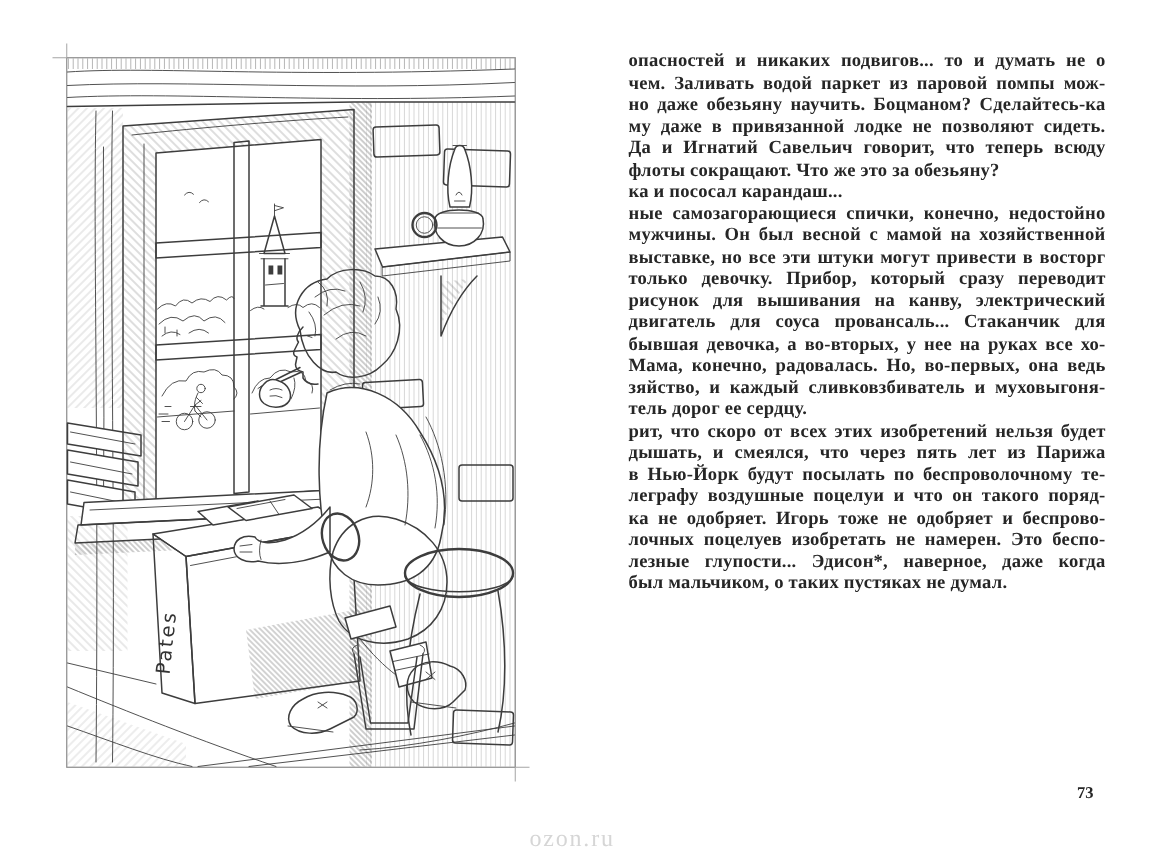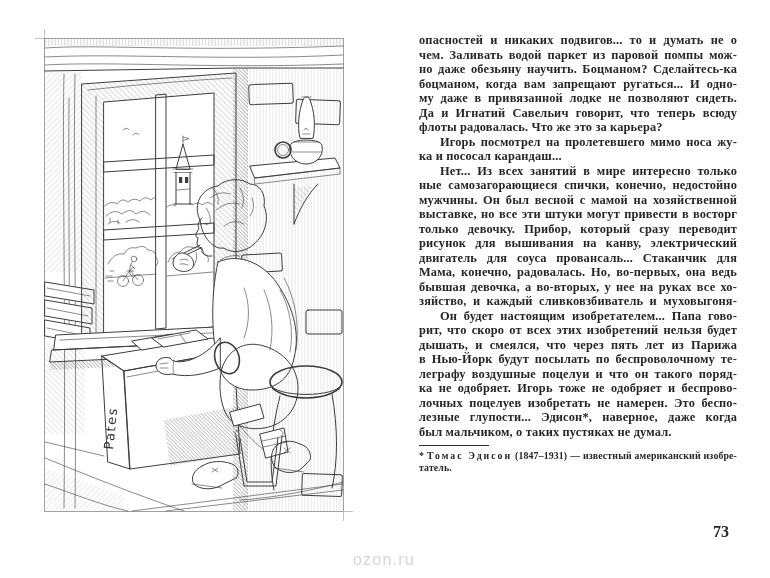--- a/index.html
+++ b/index.html
@@ -19,25 +19,25 @@
   }
   .line{text-align:justify;text-align-last:justify;}
   .line.last{text-align-last:left;}
   .line.indent{text-indent:21px;}
   .footnote{margin-top:6px;}
   .fnrule{width:70px;border-top:1.5px solid #2e2e2e;margin-bottom:4px;}
   .fn-line{font-size:9.8px;line-height:12.3px;font-weight:700;}
   .spaced{letter-spacing:2px;}
   .pagenum{
     position:absolute;top:523px;right:41px;
-    font-size:16px;font-weight:700;color:var(--text);
+    font-size:11px;font-weight:700;color:var(--text);
   }
   .watermark{
     position:absolute;left:353px;top:551px;
-    font-family:Liberation Sans, sans-serif;font-size:16px;font-weight:500;
+    font-family:Liberation Serif, serif;font-size:16px;font-weight:500;
     color:var(--wm);letter-spacing:1.2px;
   }
 </style>
 </head>
 <body>
 
 <svg class="illus" viewBox="0 0 300 474" xmlns="http://www.w3.org/2000/svg">
   <defs>
     <pattern id="pV" width="3.2" height="6" patternUnits="userSpaceOnUse">
       <path d="M1.6,0 V6" stroke="#4a4a4a" stroke-width="0.5"></path>
@@ -226,54 +226,46 @@
     <path d="M1,430 L80,458 L80,473 L1,473 Z" fill="url(#pD2)" opacity="0.25"></path>
   </g>
 </svg>
 
 <div class="textcol" id="textcol">
 
   <div class="para">
       <div class="line">опасностей и никаких подвигов... то и думать не о</div>
       <div class="line">чем. Заливать водой паркет из паровой помпы мож-</div>
       <div class="line">но даже обезьяну научить. Боцманом? Сделайтесь-ка</div>
-      <div class="line">боцманом, когда вам запрещают ругаться... И одно-</div>
       <div class="line">му даже в привязанной лодке не позволяют сидеть.</div>
       <div class="line">Да и Игнатий Савельич говорит, что теперь всюду</div>
-      <div class="line last">флоты радовалась. Что же это за карьера?</div>
+      <div class="line last">флоты сокращают. Что же это за обезьяну?</div>
     </div>
     <div class="para">
-      <div class="line indent">Игорь посмотрел на пролетевшего мимо носа жу-</div>
       <div class="line last">ка и пососал карандаш...</div>
     </div>
     <div class="para">
-      <div class="line indent">Нет... Из всех занятий в мире интересно только</div>
       <div class="line">ные самозагорающиеся спички, конечно, недостойно</div>
       <div class="line">мужчины. Он был весной с мамой на хозяйственной</div>
       <div class="line">выставке, но все эти штуки могут привести в восторг</div>
       <div class="line">только девочку. Прибор, который сразу переводит</div>
       <div class="line">рисунок для вышивания на канву, электрический</div>
       <div class="line">двигатель для соуса провансаль... Стаканчик для</div>
+      <div class="line">бывшая девочка, а во-вторых, у нее на руках все хо-</div>
       <div class="line">Мама, конечно, радовалась. Но, во-первых, она ведь</div>
-      <div class="line">бывшая девочка, а во-вторых, у нее на руках все хо-</div>
       <div class="line">зяйство, и каждый сливковзбиватель и муховыгоня-</div>
+      <div class="line last">тель дорог ее сердцу.</div>
     </div>
     <div class="para">
-      <div class="line indent">Он будет настоящим изобретателем... Папа гово-</div>
       <div class="line">рит, что скоро от всех этих изобретений нельзя будет</div>
       <div class="line">дышать, и смеялся, что через пять лет из Парижа</div>
       <div class="line">в Нью-Йорк будут посылать по беспроволочному те-</div>
       <div class="line">леграфу воздушные поцелуи и что он такого поряд-</div>
       <div class="line">ка не одобряет. Игорь тоже не одобряет и беспрово-</div>
       <div class="line">лочных поцелуев изобретать не намерен. Это беспо-</div>
       <div class="line">лезные глупости... Эдисон*, наверное, даже когда</div>
       <div class="line last">был мальчиком, о таких пустяках не думал.</div>
     </div>
-    <div class="footnote">
-    <div class="fnrule"></div>
-    <div class="fn-line line"><span>* </span><span class="spaced">Томас Эдисон</span><span> (1847–1931) — известный американский изобре-</span></div>
-    <div class="fn-line line last">татель.</div>
-  </div>
 </div>
 
 <div class="pagenum">73</div>
 
 <div class="watermark">ozon.ru</div>
 
 </body></html>

